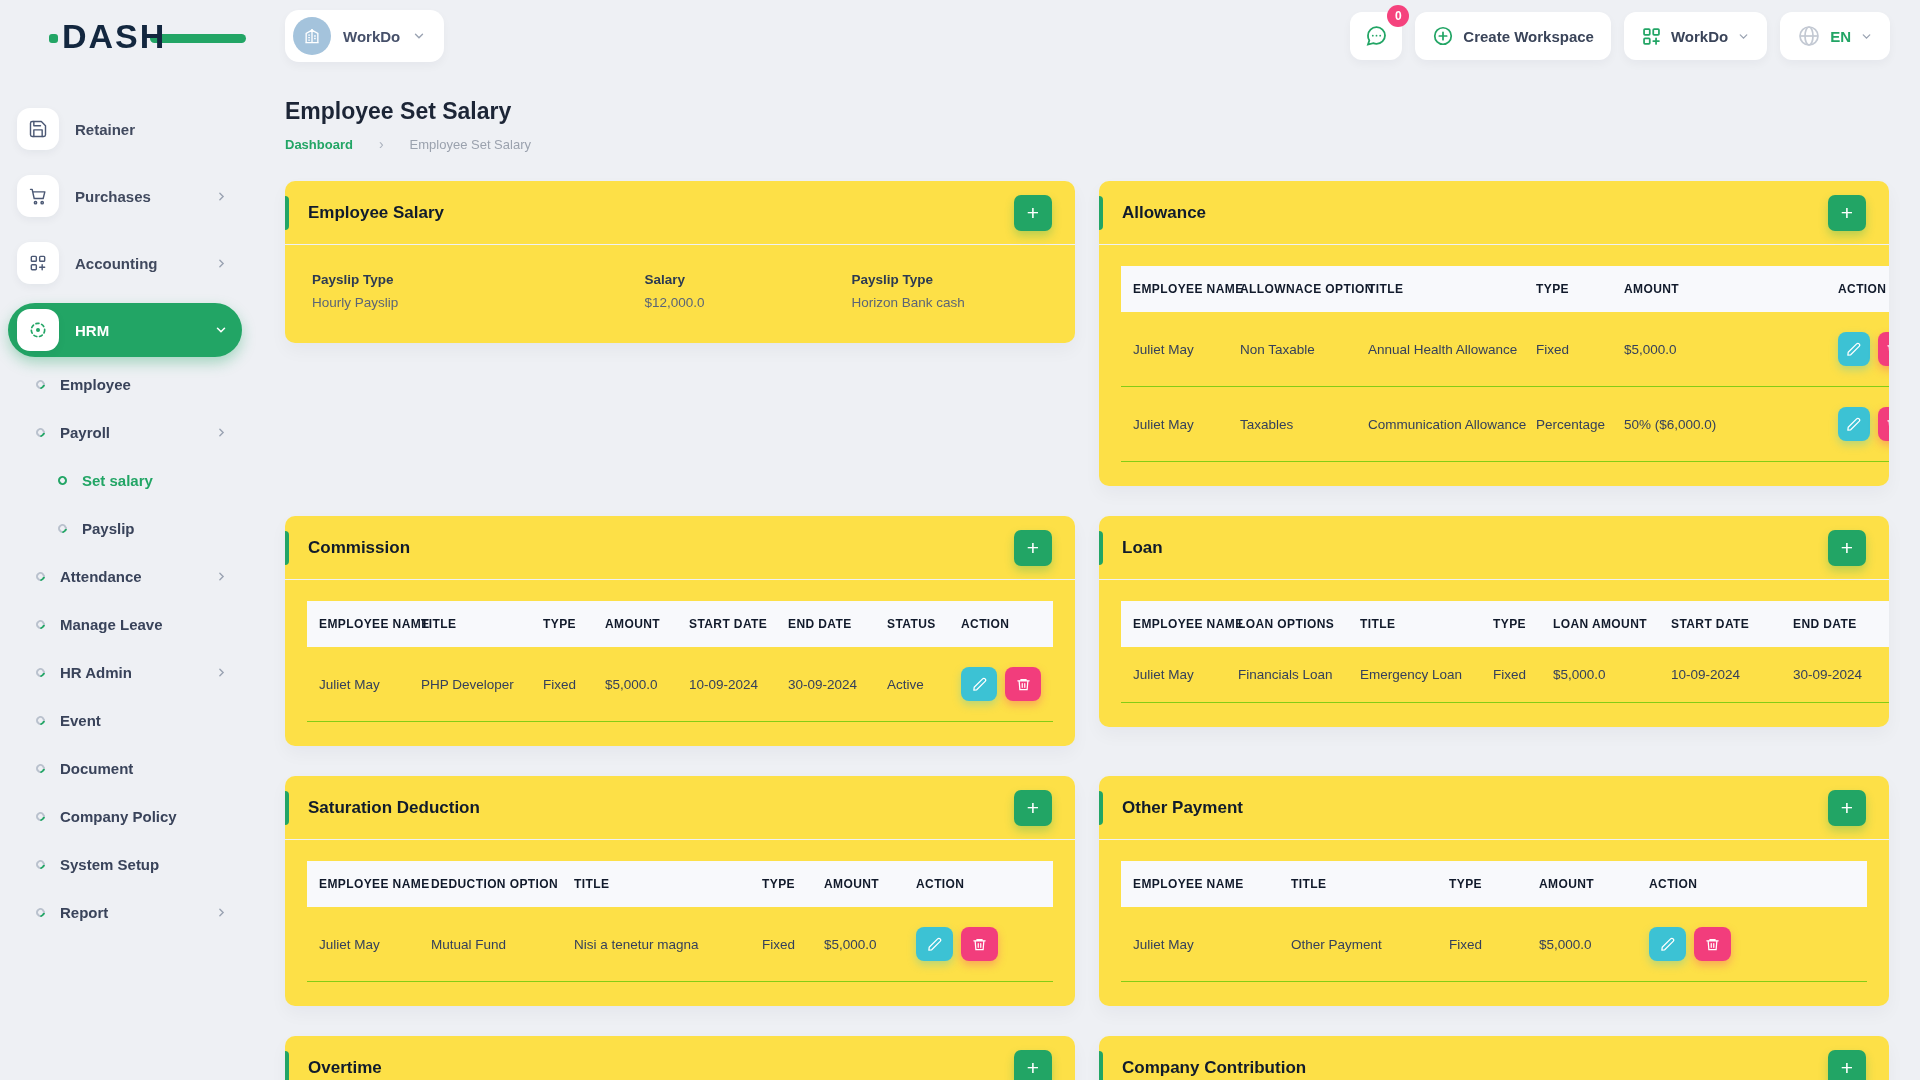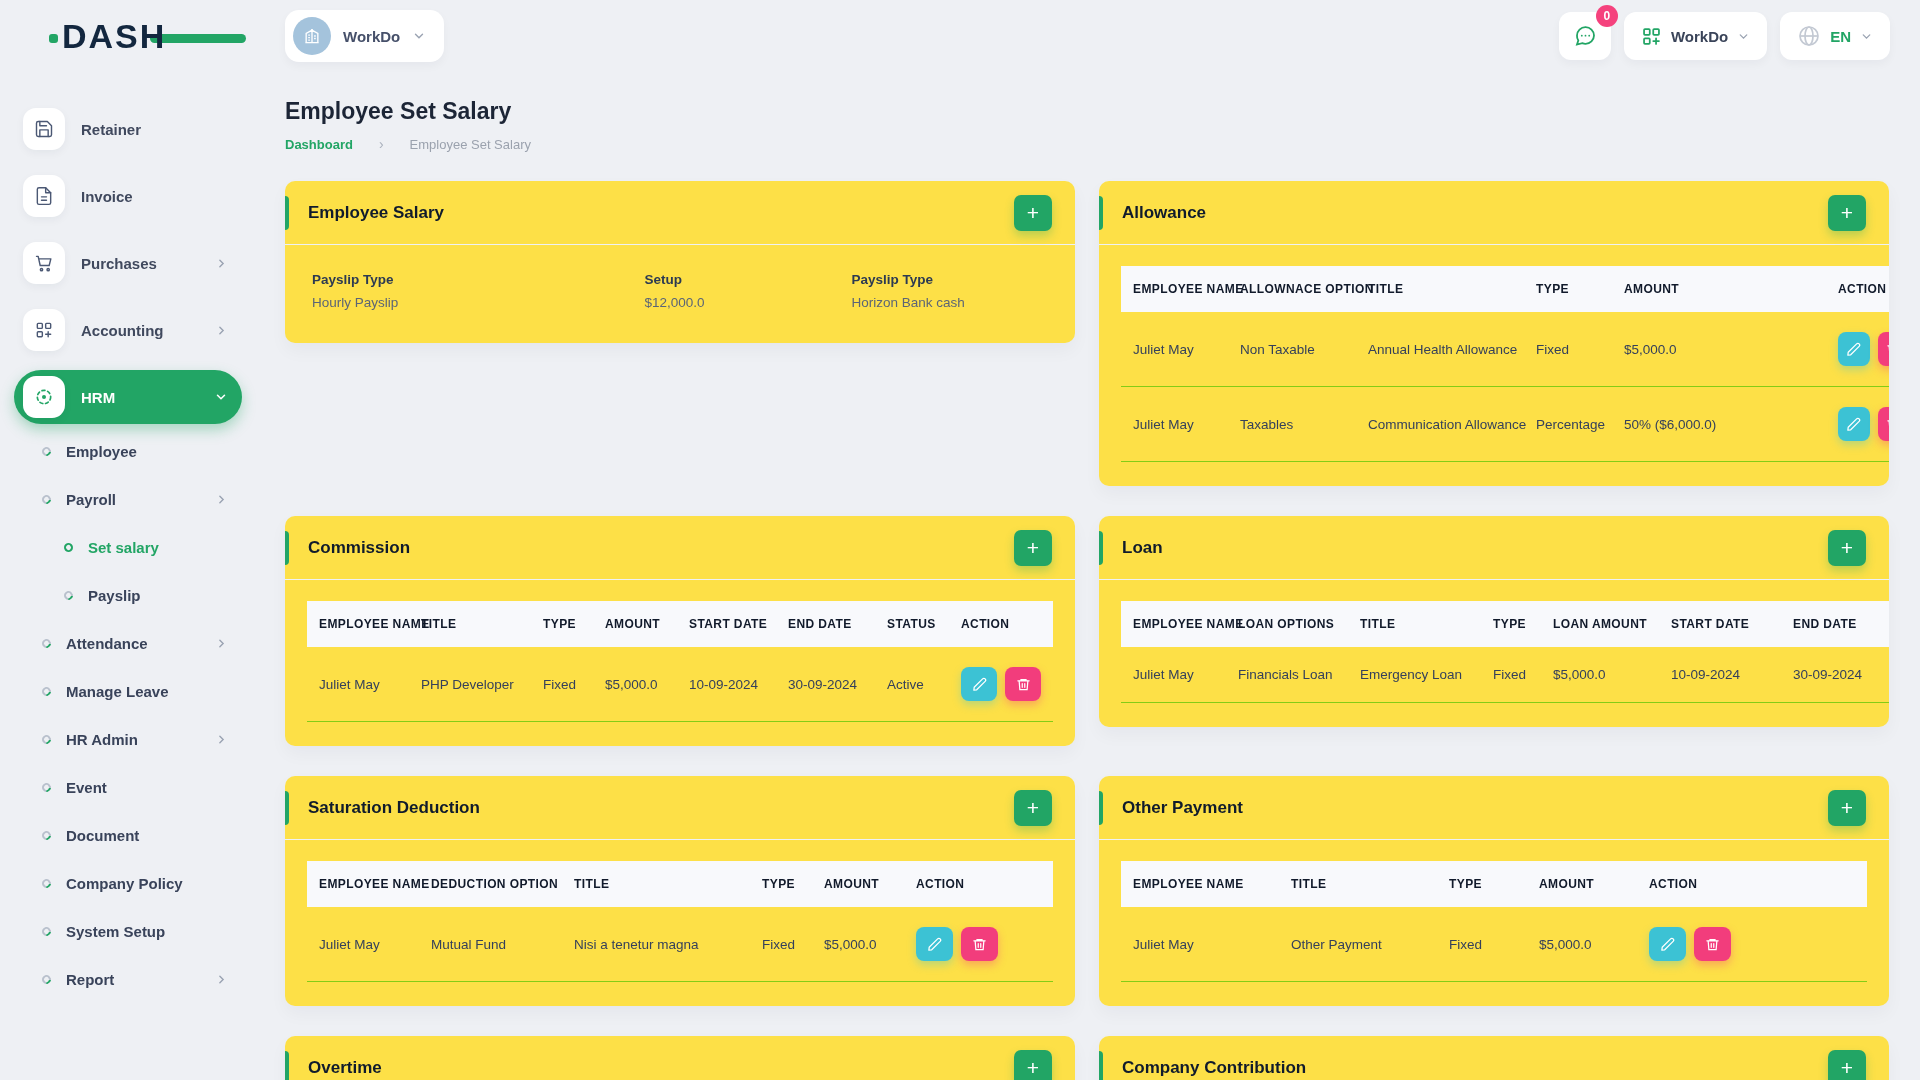--- a/index.html
+++ b/index.html
@@ -18,21 +18,21 @@
   .ws-pill { margin-left: 28px; height: 52px; background: #fff; border-radius: 14px; display: flex; align-items: center; gap: 12px; padding: 0 18px 0 8px; box-shadow: 0 4px 10px rgba(20,30,60,.04); cursor: pointer; }
   .ws-avatar { width: 38px; height: 38px; border-radius: 50%; background: #a4c3dc; display: flex; align-items: center; justify-content: center; }
   .ws-label { font-size: 15px; font-weight: 600; color: #46506a; }
   .top-right { margin-left: auto; display: flex; align-items: center; gap: 13px; }
   .tb-pill { height: 48px; background: #fff; border-radius: 12px; display: flex; align-items: center; gap: 9px; padding: 0 17px; box-shadow: 0 4px 10px rgba(20,30,60,.04); cursor: pointer; font-size: 15px; font-weight: 600; color: #3a4459; }
   .tb-chat { width: 52px; justify-content: center; position: relative; padding: 0; }
   .badge { position: absolute; top: -7px; right: -7px; min-width: 22px; height: 22px; border-radius: 50%; background: #f5427d; color: #fff; font-size: 12px; font-weight: 700; display: flex; align-items: center; justify-content: center; }
   .green-text { color: #22a565; font-weight: 700; }
   .chev { display: inline-flex; color: #9aa3b2; }
   
-  .sidebar { position: absolute; left: 0; top: 72px; width: 256px; height: 1008px; padding: 30px 14px 0 14px; overflow: hidden; }
+  .sidebar { position: absolute; left: 0; top: 72px; width: 256px; height: 1008px; padding: 30px 14px 0 8px; overflow: hidden; }
   .side-item { display: flex; align-items: center; gap: 16px; padding: 6px 10px 6px 9px; margin-bottom: 13px; cursor: pointer; border-radius: 28px; }
   .icon-box { width: 42px; height: 42px; background: #fff; border-radius: 13px; display: flex; align-items: center; justify-content: center; box-shadow: 0 3px 8px rgba(20,30,60,.05); flex: 0 0 auto; }
   .side-label { font-size: 15px; font-weight: 600; color: #40495e; flex: 1; }
   .side-item .chev { margin-right: 4px; }
   .side-item.active { background: #22a565; box-shadow: 0 6px 14px rgba(34,165,101,.35); }
   .side-item.active .side-label { color: #fff; font-weight: 700; }
   .side-item.active .chev { color: #fff; }
   .sub-item { display: flex; align-items: center; gap: 15px; padding: 6px 14px 6px 28px; margin-bottom: 19px; cursor: pointer; justify-content: flex-end; }
   .sub-item.nested { padding-left: 50px; }
   .bullet { width: 9px; height: 9px; border-radius: 50%; border: 2px solid #b9c1cd; border-bottom-color: #22a565; transform: rotate(-40deg); flex: 0 0 auto; }
@@ -116,20 +116,29 @@
         <svg width="24" height="24" viewBox="0 0 24 24" fill="none" stroke="#22a565" stroke-width="1.8">
             <path d="M21 11.5a8.38 8.38 0 0 1-8.5 8.3 8.9 8.9 0 0 1-3.2-.6L4 20.5l1.3-4A8 8 0 0 1 4 11.5 8.38 8.38 0 0 1 12.5 3.2 8.38 8.38 0 0 1 21 11.5z"></path>
             <circle cx="8.8" cy="11.7" r="0.9" fill="#22a565" stroke="none"></circle>
             <circle cx="12.5" cy="11.7" r="0.9" fill="#22a565" stroke="none"></circle>
             <circle cx="16.2" cy="11.7" r="0.9" fill="#22a565" stroke="none"></circle>
           </svg>
       </span>
       <span class="badge">0</span>
     </div>
 
+    <div class="tb-pill">
+      <span>
+        <svg width="22" height="22" viewBox="0 0 24 24" fill="none" stroke="#22a565" stroke-width="1.9">
+            <circle cx="12" cy="12" r="9"></circle>
+            <path d="M12 8v8M8 12h8" stroke-linecap="round"></path>
+          </svg>
+      </span>
+      <span>Create Workspace</span>
+    </div>
 
     <div class="tb-pill">
       <span>
         <svg width="21" height="21" viewBox="0 0 24 24" fill="none" stroke="#22a565" stroke-width="2">
             <rect x="3.5" y="3.5" width="6.5" height="6.5" rx="1"></rect>
             <rect x="14" y="3.5" width="6.5" height="6.5" rx="1"></rect>
             <rect x="3.5" y="14" width="6.5" height="6.5" rx="1"></rect>
             <path d="M17.2 14v6.5M14 17.2h6.5" stroke-linecap="round"></path>
           </svg>
       </span>
@@ -166,29 +175,20 @@
           <svg width="20" height="20" viewBox="0 0 24 24" fill="none" stroke="#4b5874" stroke-width="1.7" stroke-linecap="round" stroke-linejoin="round">
             <path d="M19 21H5a2 2 0 0 1-2-2V5a2 2 0 0 1 2-2h11l5 5v11a2 2 0 0 1-2 2z"></path>
             <path d="M17 21v-8H7v8M7 3v5h8"></path>
           </svg>
         </span>
         <span class="side-label">Retainer</span>
       </div>
       <div class="side-item">
         <span class="icon-box">
           <svg width="20" height="20" viewBox="0 0 24 24" fill="none" stroke="#4b5874" stroke-width="1.7" stroke-linecap="round" stroke-linejoin="round">
-            <path d="M14 2H6a2 2 0 0 0-2 2v16a2 2 0 0 0 2 2h12a2 2 0 0 0 2-2V8z"></path>
-            <path d="M14 2v6h6M9 13h6M9 17h6"></path>
-          </svg>
-        </span>
-        <span class="side-label">Invoice</span>
-      </div>
-      <div class="side-item">
-        <span class="icon-box">
-          <svg width="20" height="20" viewBox="0 0 24 24" fill="none" stroke="#4b5874" stroke-width="1.7" stroke-linecap="round" stroke-linejoin="round">
             <circle cx="9" cy="20" r="1.4"></circle>
             <circle cx="17" cy="20" r="1.4"></circle>
             <path d="M3 4h2l2.4 11h10.8l2-8H6"></path>
           </svg>
         </span>
         <span class="side-label">Purchases</span>
         <span class="chev">
           <svg width="13" height="13" viewBox="0 0 24 24" fill="none" stroke="currentColor" stroke-width="2.6" stroke-linecap="round">
             <path d="M9 6l6 6-6 6"></path>
           </svg>
@@ -309,21 +309,21 @@
       <div class="card-header">
         <span class="card-title">Employee Salary</span>
         <button class="plus-btn">+</button>
       </div>
       <div class="fields">
           <div>
             <div class="f-label">Payslip Type</div>
             <div class="f-value">Hourly Payslip</div>
           </div>
           <div>
-            <div class="f-label">Setup</div>
+            <div class="f-label">Salary</div>
             <div class="f-value">$12,000.0</div>
           </div>
           <div>
             <div class="f-label">Payslip Type</div>
             <div class="f-value">Horizon Bank cash</div>
           </div>
         </div>
     </section>
 
     <section class="card">

